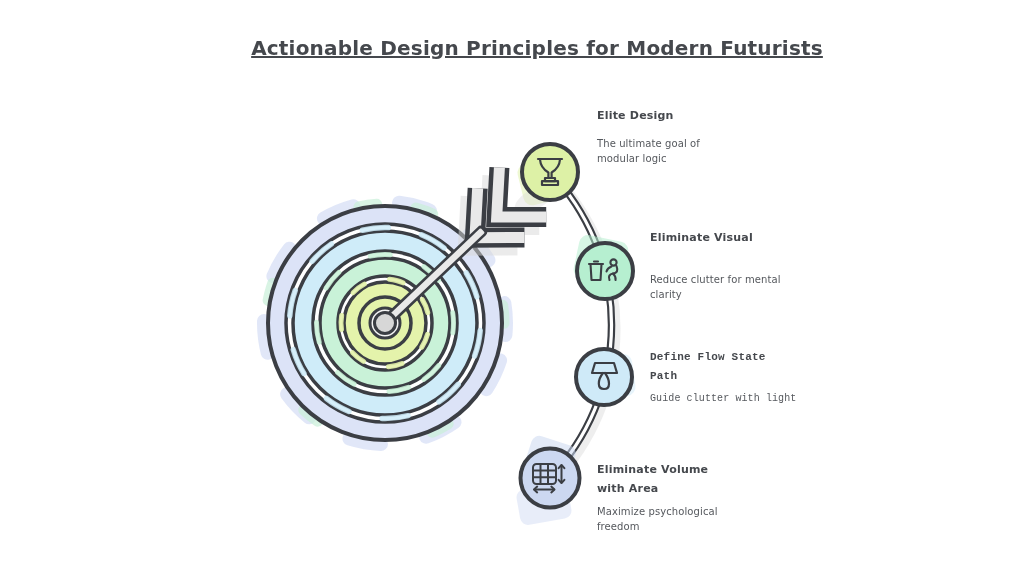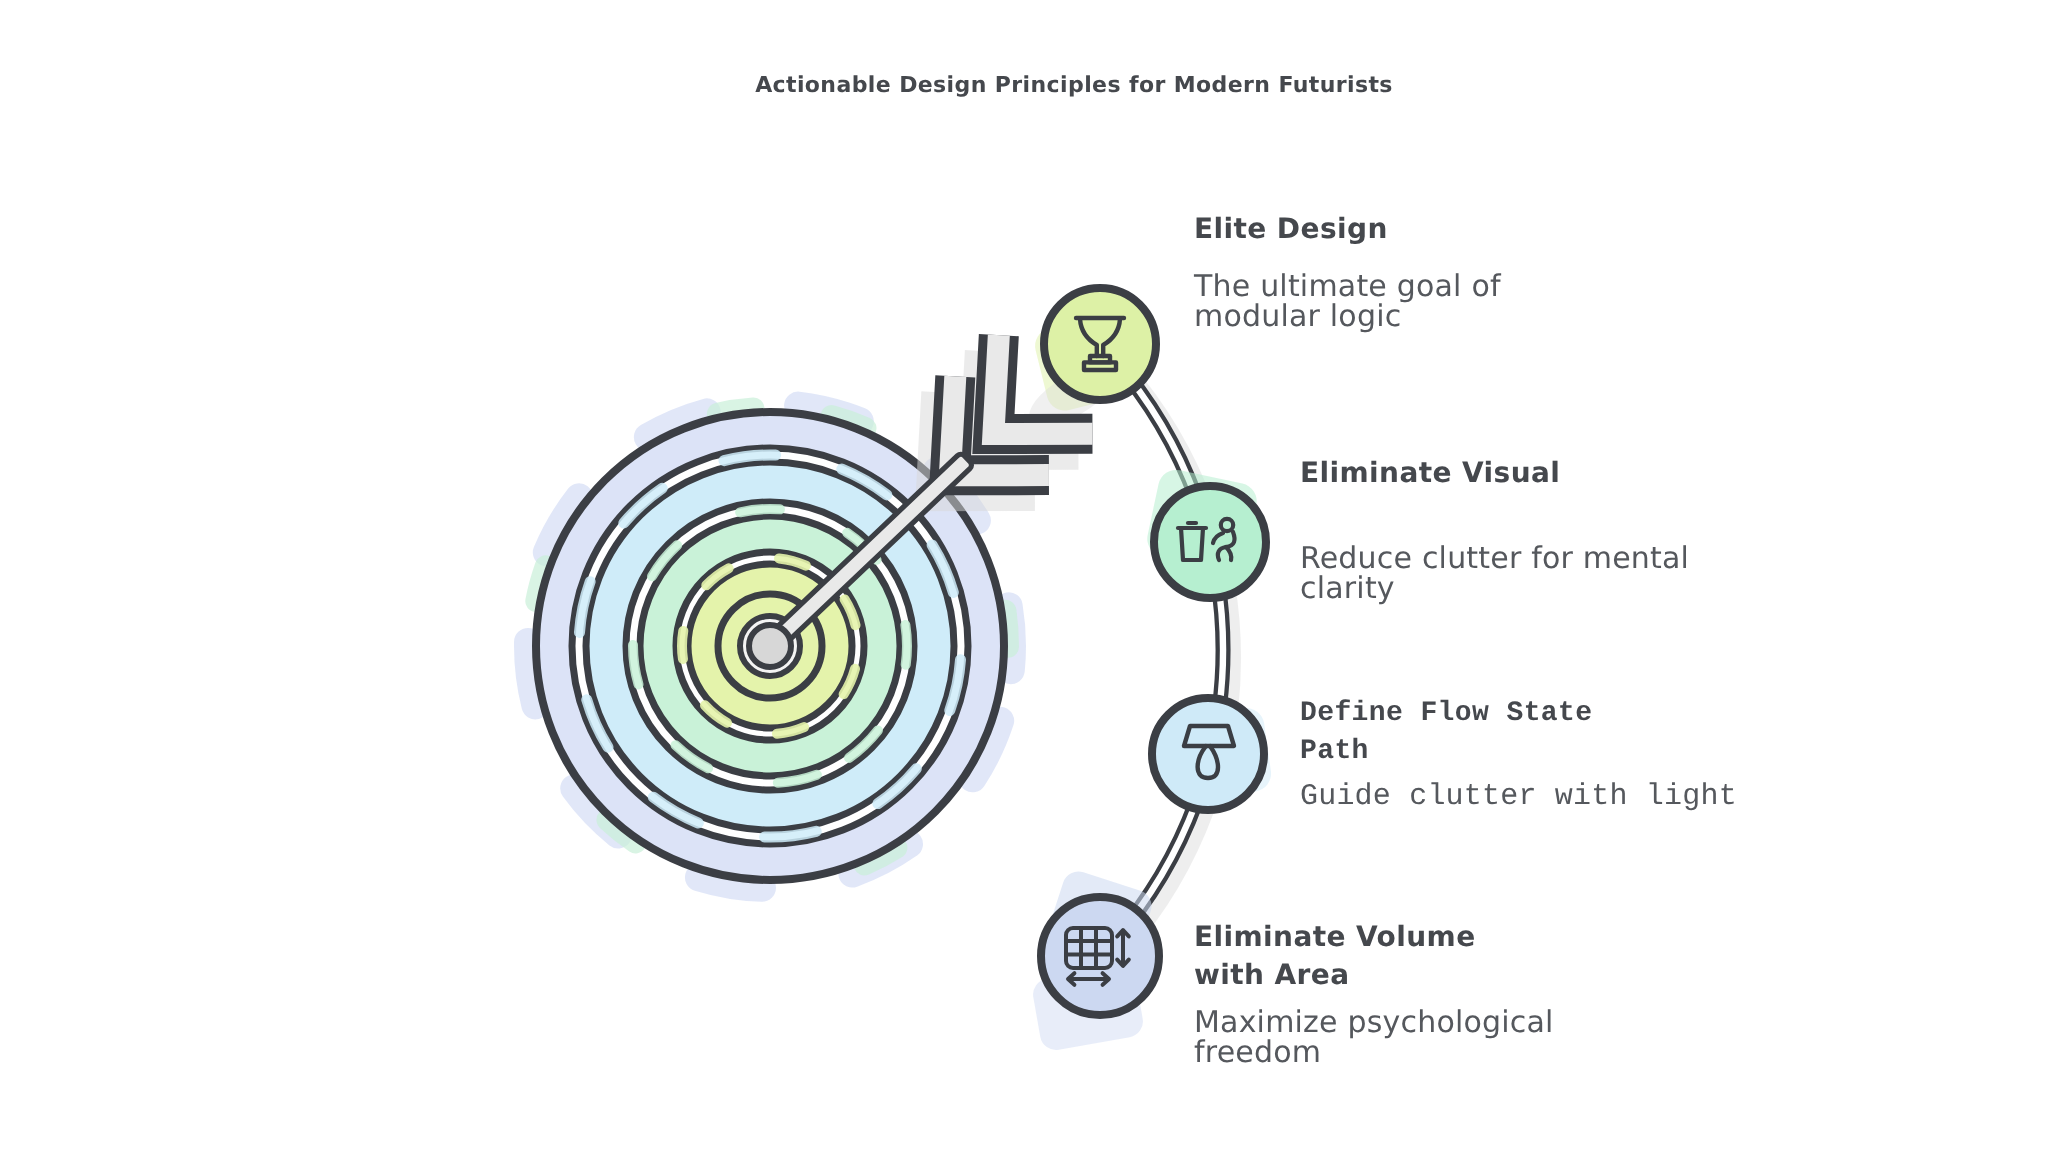--- a/index.html
+++ b/index.html
@@ -5,31 +5,31 @@
   html,body{margin:0;padding:0;}
   body{
     width:1024px;height:580px;position:relative;overflow:hidden;
     background:#ffffff;
     font-family:"DejaVu Sans","Liberation Sans",sans-serif;
   }
   .stage{position:absolute;left:0;top:0;width:1024px;height:580px;}
   svg.canvas{position:absolute;left:0;top:0;}
   .title{
     position:absolute;left:237px;top:36px;width:600px;
-    text-align:center;font-size:11px;font-weight:bold;
-    color:#45484d;letter-spacing:.2px;
+    text-align:center;font-size:20px;font-weight:bold;
+    color:#45484d;letter-spacing:.2px;text-decoration:underline;
   }
   .step-text{position:absolute;}
   .step-heading{
-    font-size:14px;font-weight:bold;color:#45484d;
+    font-size:11px;font-weight:bold;color:#45484d;
     line-height:19px;letter-spacing:.2px;
   }
   .step-desc{
     position:absolute;left:0;
-    font-size:15px;color:#55585d;line-height:15px;letter-spacing:.1px;
+    font-size:10px;color:#55585d;line-height:15px;letter-spacing:.1px;
   }
   .s1{left:597px;top:106px;width:220px;}
   .s1 .step-desc{top:30px;}
   .s2{left:650px;top:218px;width:220px;margin-top:10px;}
   .s2 .step-desc{top:44px;}
   .s3{left:650px;top:348px;width:220px;font-family:Liberation Mono, monospace;}
   .s3 .step-desc{top:43px;}
   .s4{left:597px;top:460px;width:220px;}
   .s4 .step-desc{top:44px;}
 </style>

